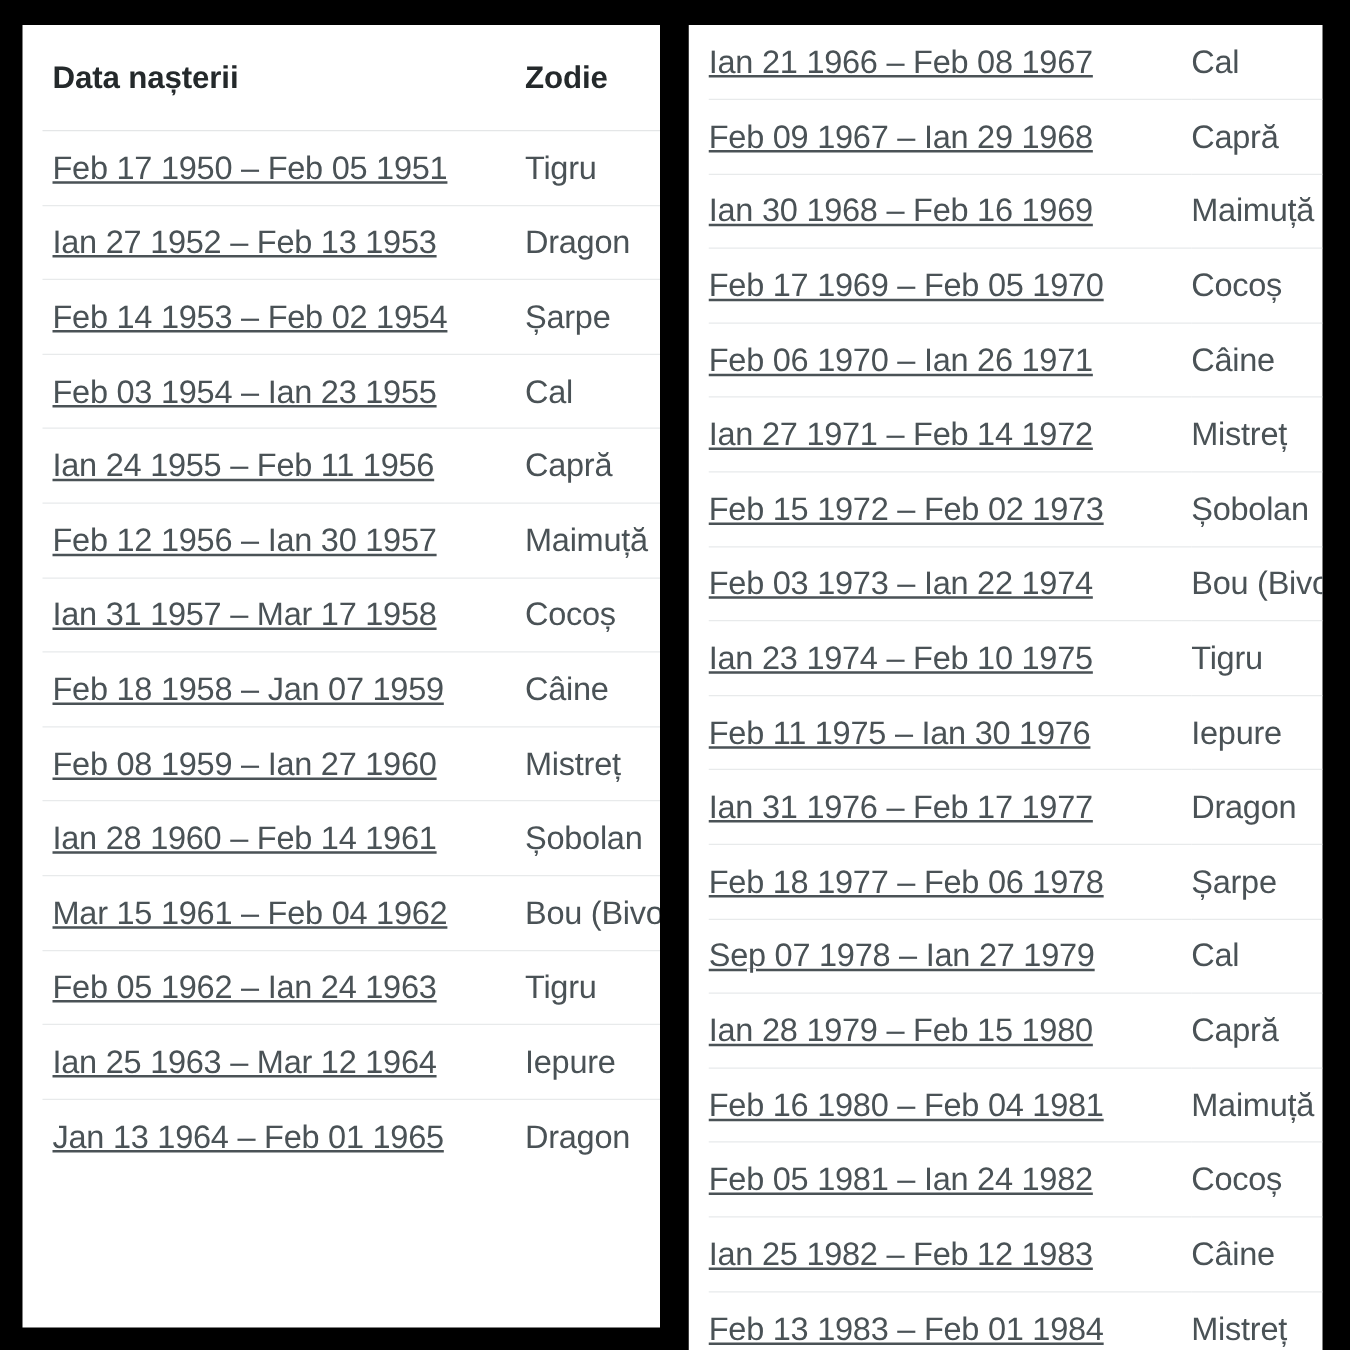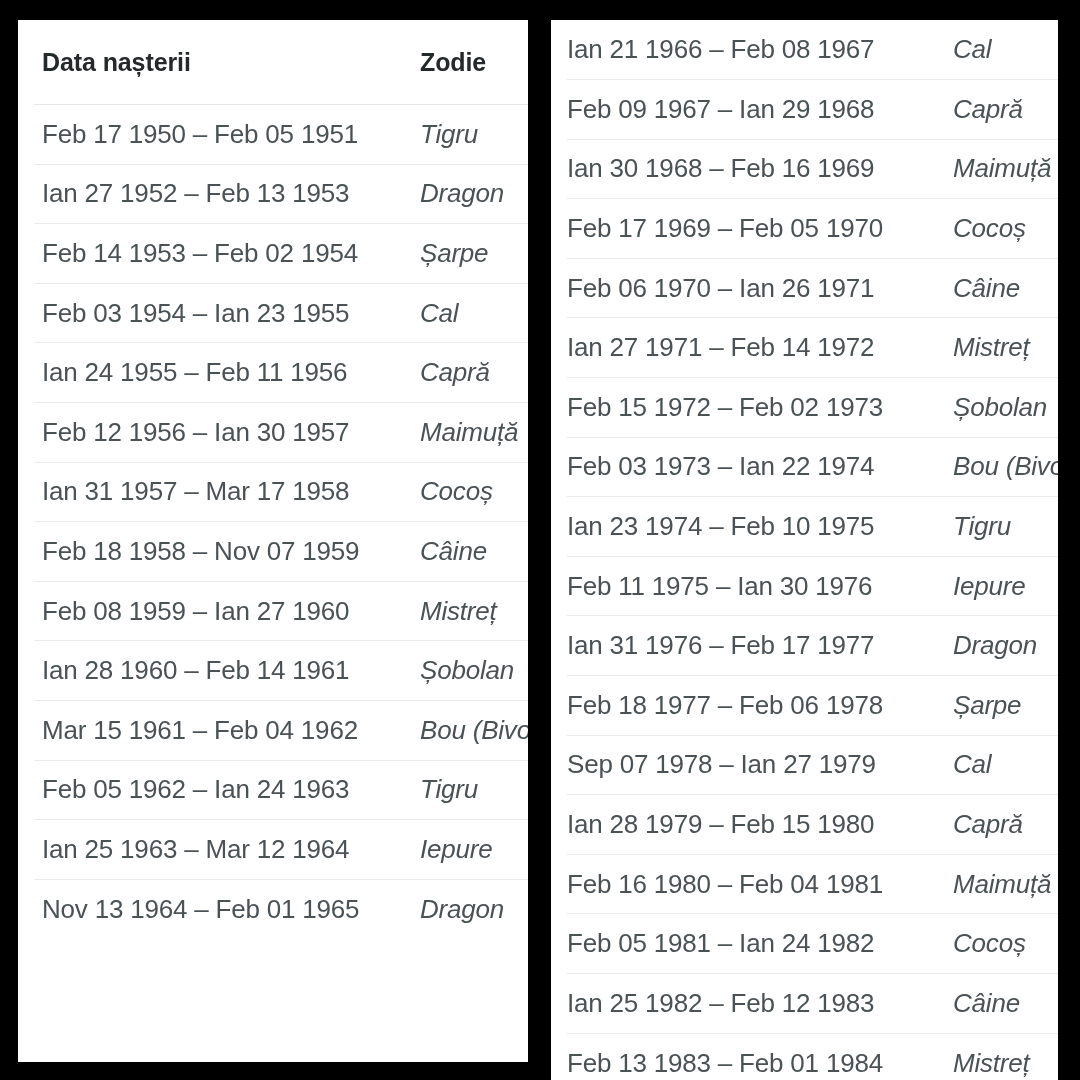--- a/index.html
+++ b/index.html
@@ -73,22 +73,22 @@
   .ztable tbody tr + tr td {
     border-top: 1px solid #e8eaeb;
   }
   .ztable tbody td {
     font-size: 26px;
     font-weight: 400;
     color: #4a5256;
     letter-spacing: -0.2px;
   }
 
-  .cell-date { padding-left: 8px; }
-  .cell-zodiac { padding-left: 0px; font-style: italic; }
+  .cell-date { padding-left: 8px; text-decoration: underline; }
+  .cell-zodiac { padding-left: 0px; }
 
   .panel-left .ztable th.h-date,
   .panel-left .ztable td.cell-date { padding-left: 8px; }
   .panel-left .ztable th.h-zodiac,
   .panel-left .ztable td.cell-zodiac { padding-left: 0px; }
 
   .panel-inner {
     padding: 0 0 0 16px;
   }
   .panel-right .panel-inner { padding-left: 16px; }
@@ -134,21 +134,21 @@
             </tr>
             <tr>
               <td class="cell-date">Feb 12 1956 – Ian 30 1957</td>
               <td class="cell-zodiac">Maimuță</td>
             </tr>
             <tr>
               <td class="cell-date">Ian 31 1957 – Mar 17 1958</td>
               <td class="cell-zodiac">Cocoș</td>
             </tr>
             <tr>
-              <td class="cell-date">Feb 18 1958 – Nov 07 1959</td>
+              <td class="cell-date">Feb 18 1958 – Jan 07 1959</td>
               <td class="cell-zodiac">Câine</td>
             </tr>
             <tr>
               <td class="cell-date">Feb 08 1959 – Ian 27 1960</td>
               <td class="cell-zodiac">Mistreț</td>
             </tr>
             <tr>
               <td class="cell-date">Ian 28 1960 – Feb 14 1961</td>
               <td class="cell-zodiac">Șobolan</td>
             </tr>
@@ -158,21 +158,21 @@
             </tr>
             <tr>
               <td class="cell-date">Feb 05 1962 – Ian 24 1963</td>
               <td class="cell-zodiac">Tigru</td>
             </tr>
             <tr>
               <td class="cell-date">Ian 25 1963 – Mar 12 1964</td>
               <td class="cell-zodiac">Iepure</td>
             </tr>
             <tr>
-              <td class="cell-date">Nov 13 1964 – Feb 01 1965</td>
+              <td class="cell-date">Jan 13 1964 – Feb 01 1965</td>
               <td class="cell-zodiac">Dragon</td>
             </tr>
           </tbody>
       </table>
     </div>
   </div>
 
   <div class="panel panel-right">
     <div class="panel-inner">
       <table class="ztable">

